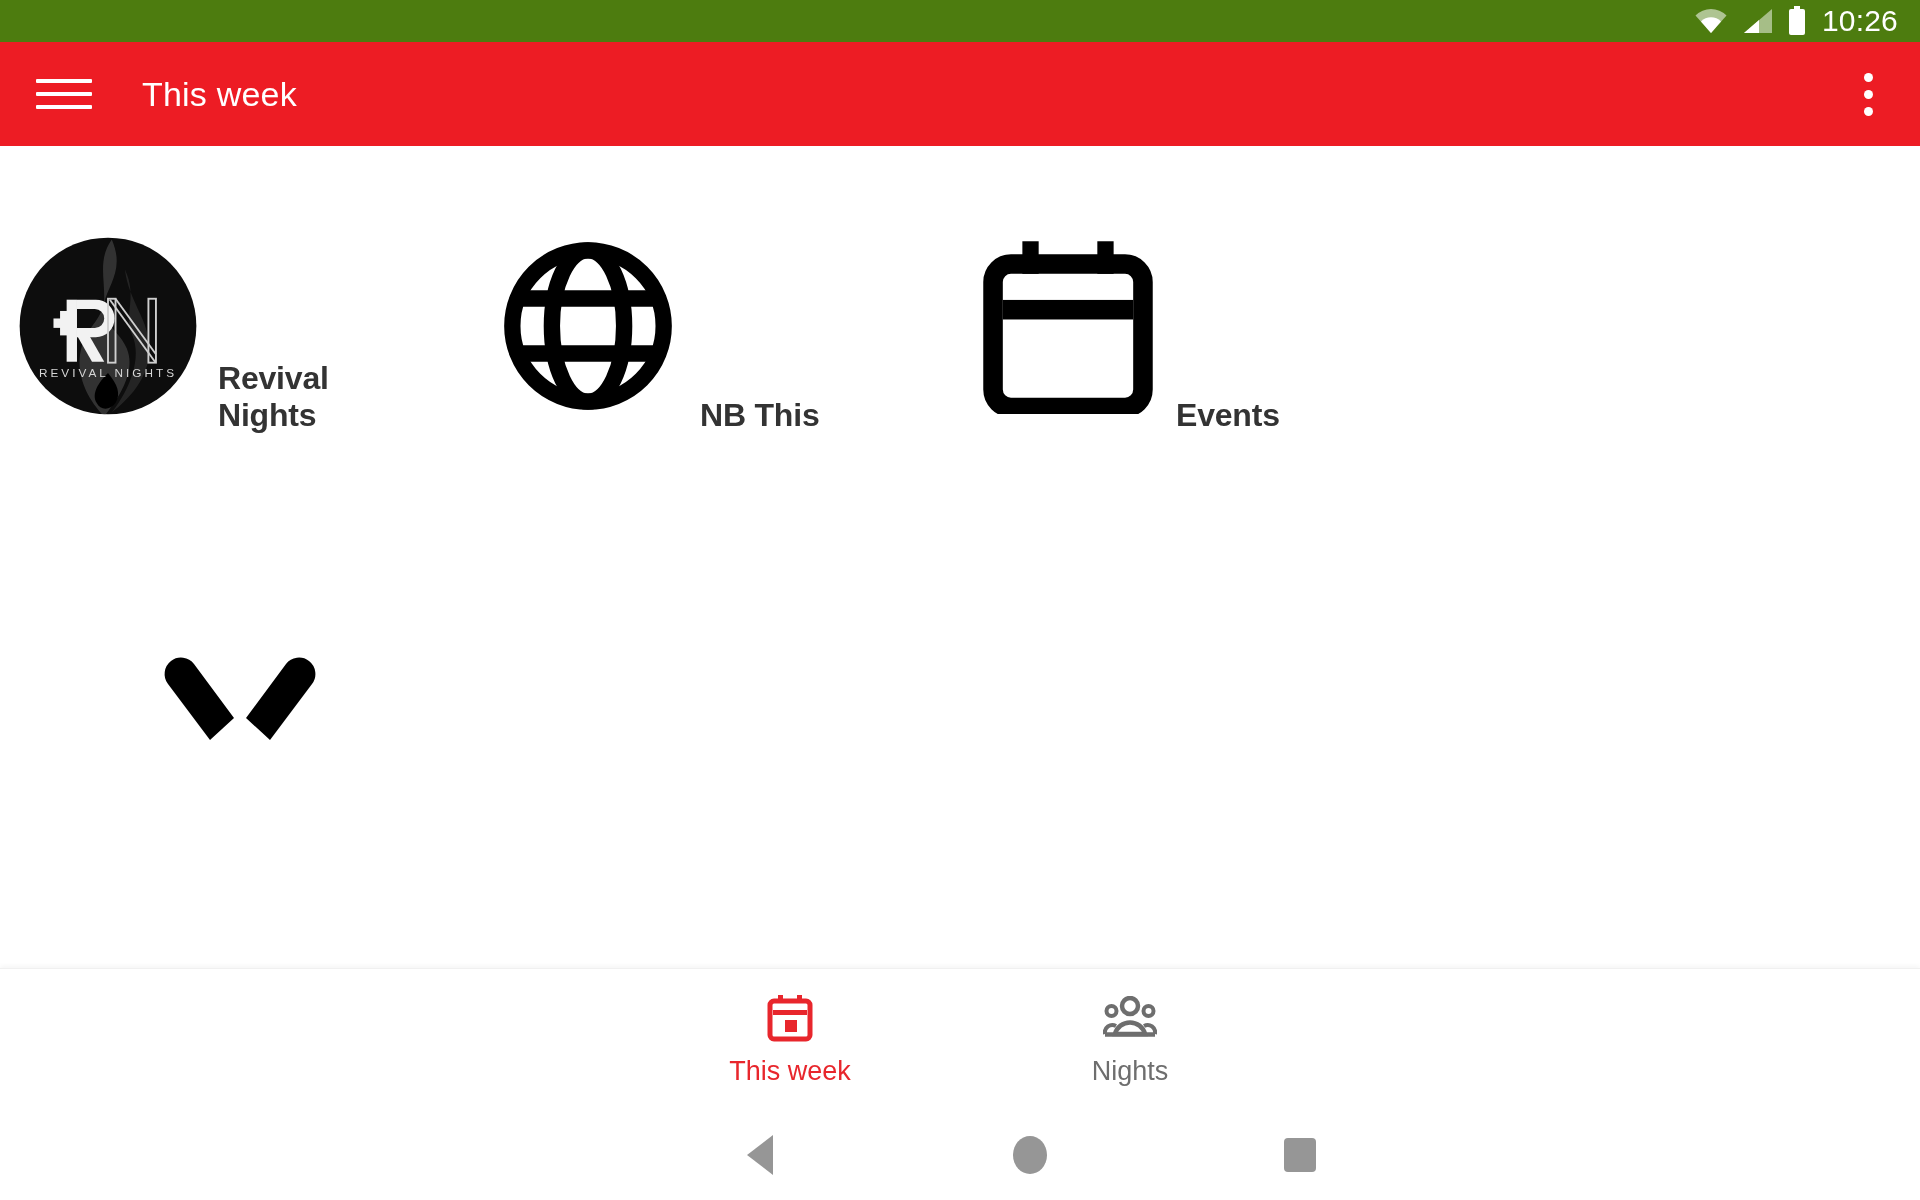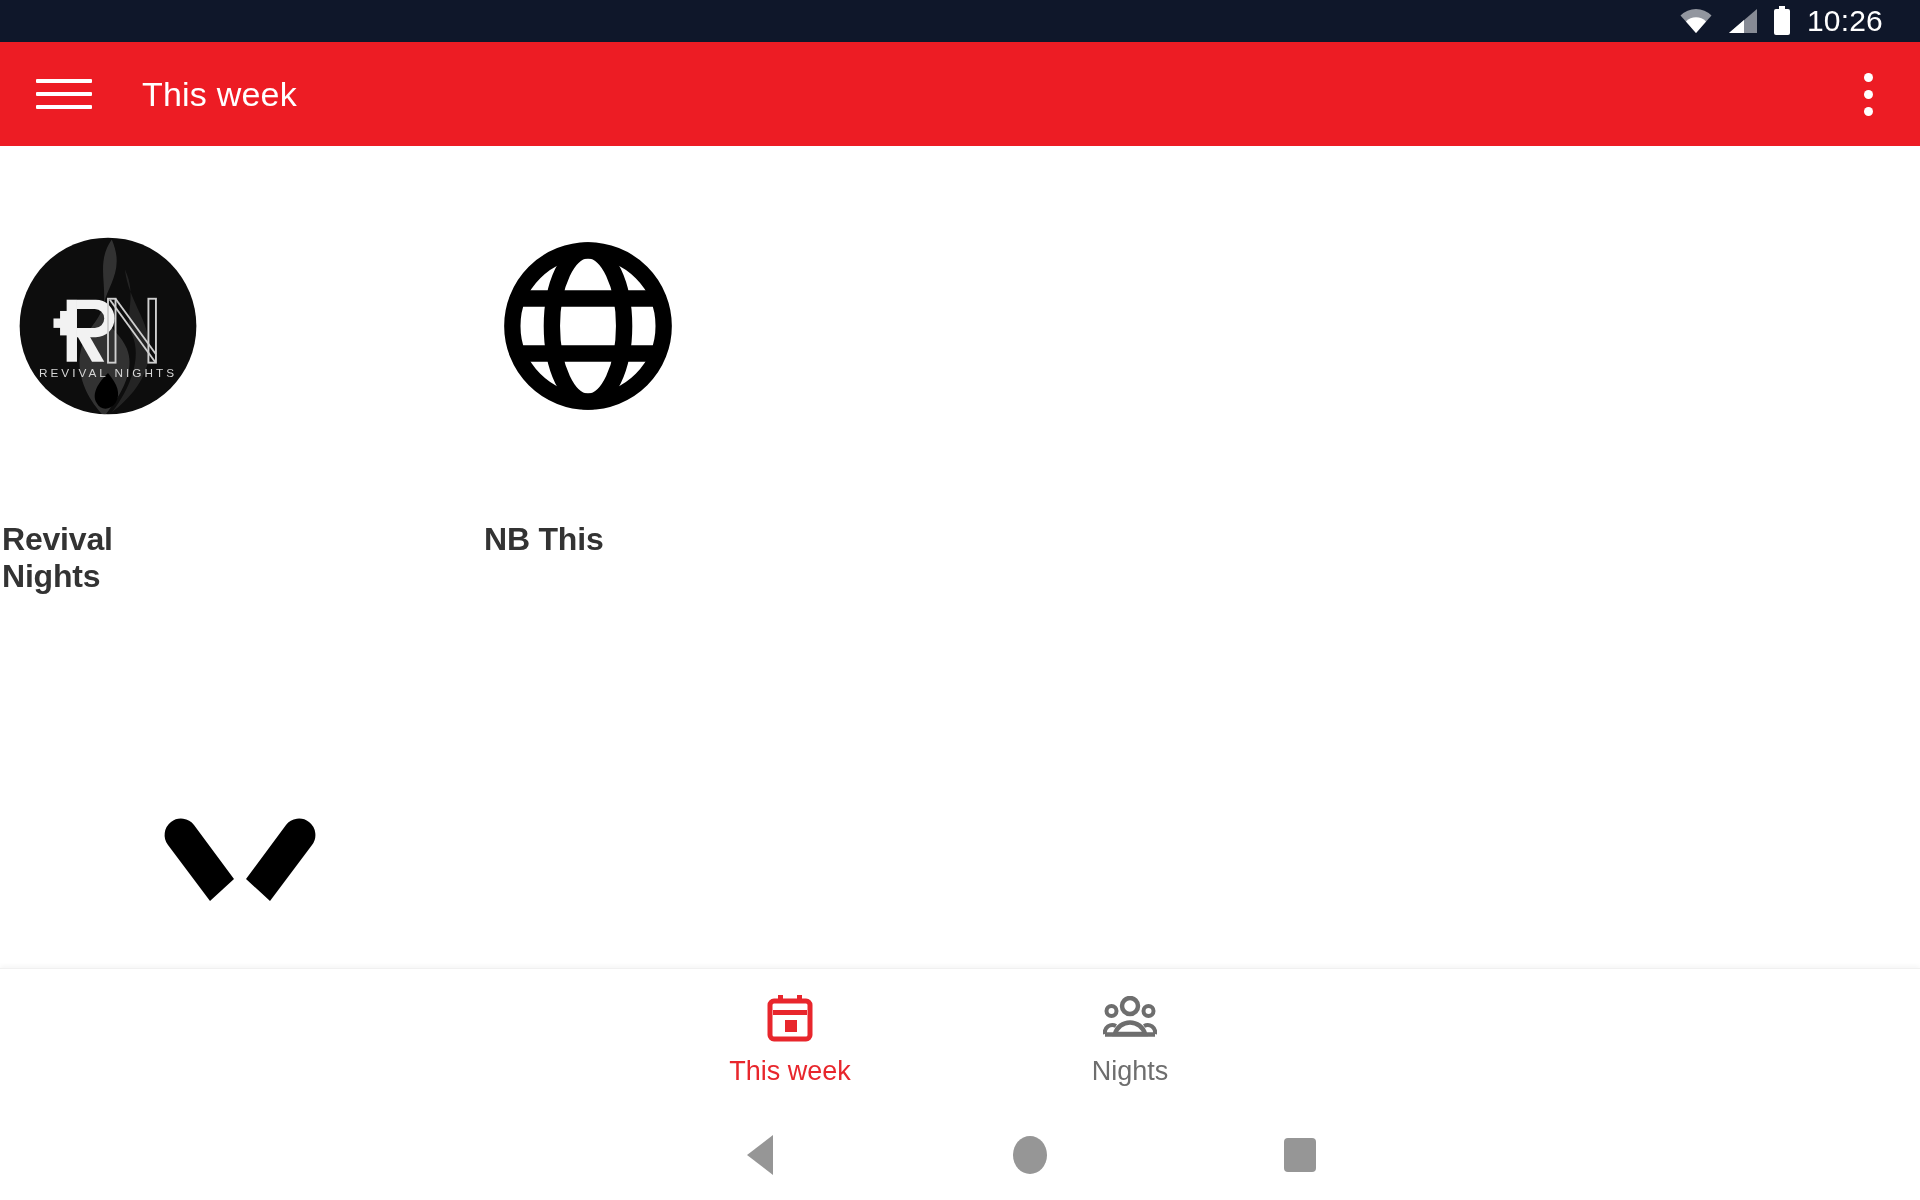--- a/index.html
+++ b/index.html
@@ -5,23 +5,23 @@
   * { margin:0; padding:0; box-sizing:border-box; }
   html,body{ width:1920px; height:1200px; overflow:hidden; }
   body{
     font-family:"Liberation Sans", sans-serif;
     background:#ffffff;
     -webkit-font-smoothing:antialiased;
   }
 
   
   .statusbar{
-    height:42px; background:#0f172a;
+    height:42px; background:#4d7c0f;
     display:flex; align-items:center; justify-content:flex-end;
-    padding-right:37px; gap:14px;
+    padding-right:22px; gap:14px;
   }
   .statusbar .sys-icon{ display:flex; align-items:center; }
   .status-clock{
     color:#ffffff; font-size:30px; font-weight:400;
     letter-spacing:.2px; margin-left:2px;
   }
 
   
   .appbar{
     height:104px; background:#ED1C24;
@@ -46,21 +46,21 @@
 
   
   .content{
     position:absolute; top:146px; left:0; right:0; bottom:232px;
     background:#fff; overflow:hidden;
   }
   .grid{
     display:grid; grid-template-columns:repeat(4,1fr);
     row-gap:0; padding-top:72px;
   }
-  .tile{ display:flex; flex-direction:column; align-items:flex-start; cursor:pointer;gap:45px; }
+  .tile{ display:flex; flex-direction:row; align-items:flex-end; cursor:pointer; }
   .tile-icon{
     width:216px; height:216px; display:flex;
     align-items:center; justify-content:center;
   }
   .tile-label{
     margin-top:42px; font-size:32px; font-weight:700; color:#333333;
     letter-spacing:-.2px; width:216px; text-align:left; padding-left:2px;
   }
   .tile:nth-child(2) .tile-label{ padding-left:4px; }
   .tile:nth-child(3) .tile-label{ padding-left:0; }
@@ -198,20 +198,31 @@
             <ellipse cx="50" cy="50" rx="21" ry="44"></ellipse>
             <line x1="8" y1="34" x2="92" y2="34"></line>
             <line x1="8" y1="66" x2="92" y2="66"></line>
           </g>
         </svg>
       </div>
       <div class="tile-label">NB This</div>
     </div>
 
 
+    <div class="tile">
+      <div class="tile-icon">
+        <svg width="176" height="176" viewBox="0 0 104 108">
+          <rect x="24" y="2" width="10" height="20" fill="#000000"></rect>
+          <rect x="70" y="2" width="10" height="20" fill="#000000"></rect>
+          <rect x="6" y="16" width="92" height="88" rx="11" fill="none" stroke="#000000" stroke-width="12"></rect>
+          <rect x="12" y="38" width="80" height="12" fill="#000000"></rect>
+        </svg>
+      </div>
+      <div class="tile-label">Events</div>
+    </div>
   </div>
 
   <div class="grid-row2">
     <div class="tile-clip">
       <div>
         <svg width="180" height="120" viewBox="0 0 180 120">
           <path d="M60 118 L18 62 A16 16 0 0 1 44 42 L84 96 Z" fill="#000000"></path>
           <path d="M120 118 L162 62 A16 16 0 0 0 136 42 L96 96 Z" fill="#000000"></path>
           <path d="M84 96 L84 118 L96 118 L96 96 Z" fill="#ffffff"></path>
         </svg>

